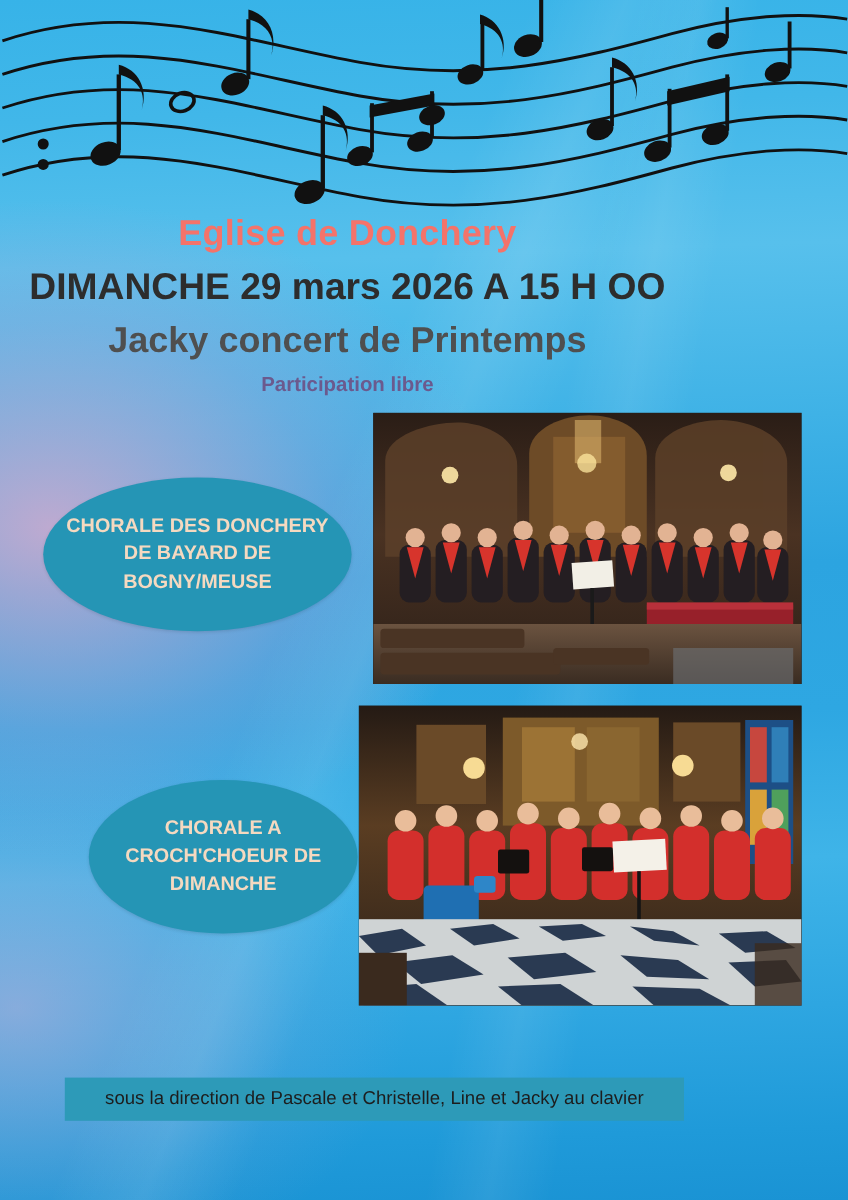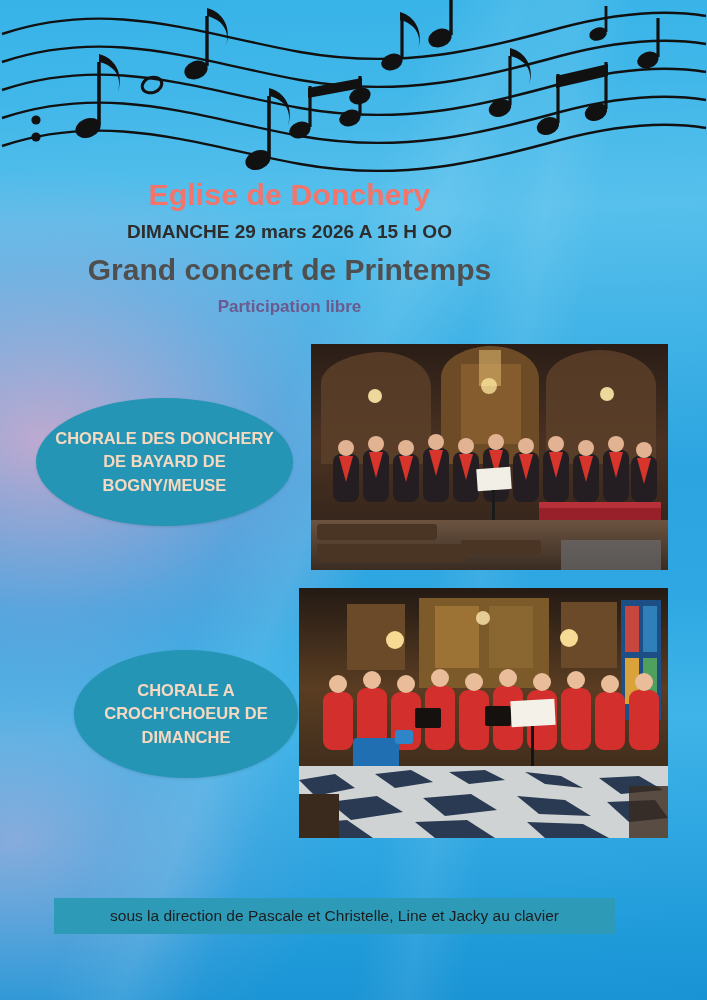--- a/index.html
+++ b/index.html
@@ -49,21 +49,21 @@
     text-align: center;
   }
   .line-church {
     font-size: 30px;
     font-weight: bold;
     color: #f4736a;
     letter-spacing: 0.2px;
     margin: 0 0 9px 0;
   }
   .line-date {
-    font-size: 19px;
+    font-size: 31px;
     font-weight: bold;
     color: #2d2d2d;
     margin: 0 0 10px 0;
   }
   .line-concert {
     font-size: 30px;
     font-weight: bold;
     color: #4f4f4f;
     margin: 0 0 10px 0;
   }
@@ -111,21 +111,21 @@
     background: #1b1410;
   }
   .photo-1 { left: 311px; top: 344px; width: 357px; height: 226px; }
   .photo-2 { left: 299px; top: 588px; width: 369px; height: 250px; }
 
   
   .footer-bar {
     position: absolute;
     left: 54px;
     top: 898px;
-    width: 561px;
+    width: 516px;
     height: 36px;
     background: #2d9ab8;
     display: flex;
     align-items: center;
     justify-content: center;
   }
   .footer-bar span {
     font-size: 15.5px;
     color: #1d1d1d;
     font-weight: normal;
@@ -214,21 +214,21 @@
       <g fill="#111" stroke="#111">
         <ellipse cx="598" cy="34" rx="9" ry="6.5" transform="rotate(-20 598 34)" stroke="none"></ellipse>
         <path d="M606,32 L606,6" stroke-width="2.8" fill="none"></path>
       </g>
     </svg>
   </div>
 
   <div class="title-block">
     <div class="line-church">Eglise de Donchery</div>
     <div class="line-date">DIMANCHE 29 mars 2026 A 15 H OO</div>
-    <div class="line-concert">Grand concert de Printemps</div>
+    <div class="line-concert">Jacky concert de Printemps</div>
     <div class="line-free">Participation libre</div>
   </div>
 
   <div class="ellipse ellipse-1">
     <span>CHORALE DES DONCHERY DE BAYARD DE BOGNY/MEUSE</span>
   </div>
 
   <div class="photo photo-1">
     <svg width="357" height="226" viewBox="0 0 357 226">
       <defs>

